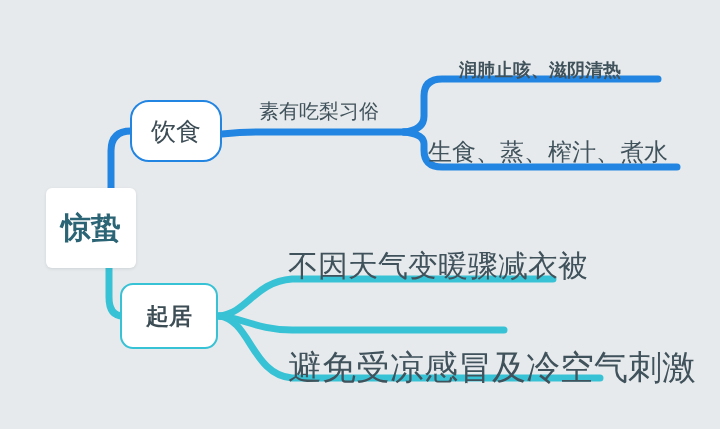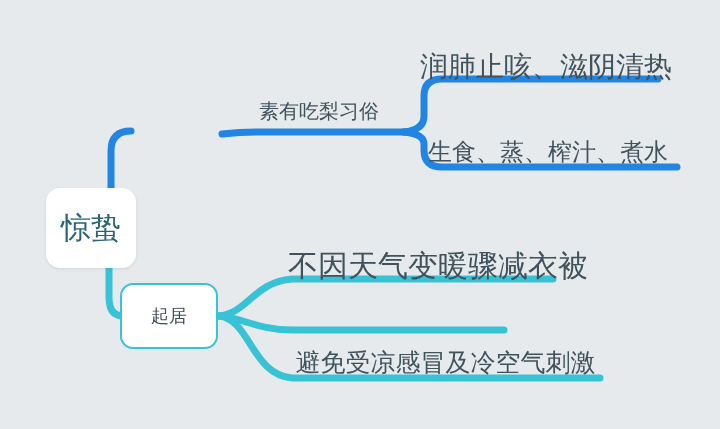--- a/index.html
+++ b/index.html
@@ -27,51 +27,53 @@
   .node {
     position: absolute;
     background: #ffffff;
     display: flex;
     align-items: center;
     justify-content: center;
     color: var(--node-text);
   }
   .node-root {
     left: 46px; top: 188px; width: 90px; height: 80px;
-    border-radius: 14px;
+    border-radius: 6px;
     font-size: 30px;
     color: var(--root-text);
     box-shadow: 0 1px 3px rgba(90,110,125,0.18);
+    font-weight: bold;
   }
   .node-yinshi {
     left: 130px; top: 100px; width: 92px; height: 62px;
     border: 2px solid var(--blue);
     border-radius: 19px;
     font-size: 25px;
   }
   .node-qiju {
     left: 120px; top: 283px; width: 98px; height: 66px;
     border: 2px solid var(--teal);
     border-radius: 13px;
-    font-size: 18px;
+    font-size: 23px;
+    font-weight: bold;
   }
 
   .leaf {
     position: absolute;
     color: var(--text);
     text-align: center;
     white-space: nowrap;
     line-height: 1.15;
   }
   .t-custom  { left: 228px; top: 100px; width: 182px; font-size: 20px; }
-  .t-effects { left: 420px; top:  51px; width: 240px; font-size: 28px; }
+  .t-effects { left: 420px; top:  60px; width: 240px; font-size: 18px; font-weight: bold; }
   .t-methods { left: 416px; top: 138px; width: 264px; font-size: 24px; }
   .t-qiju1   { left: 288px; top: 249px; width: 268px; font-size: 30px; }
   .t-qiju2   { left: 288px; top: 300px; width: 218px; font-size: 25px; }
-  .t-qiju3   { left: 288px; top: 348px; width: 315px; font-size: 25px; }
+  .t-qiju3   { left: 288px; top: 348px; width: 315px; font-size: 34px; }
 </style>
 </head>
 <body>
 
 <div class="canvas">
 
   <svg class="connectors" viewBox="0 0 720 429" aria-hidden="true">
 
     <path class="line-blue" d="M 111 190 L 111 151 Q 111 131 131 131"></path>
 
@@ -85,20 +87,23 @@
 
     <path class="line-teal" d="M 219 316 C 248 313 254 282 292 279 L 553 279"></path>
     <path class="line-teal" d="M 219 316 C 240 317 258 330 292 330 L 504 330"></path>
     <path class="line-teal" d="M 219 316 C 250 319 252 375 292 378 L 600 378"></path>
   </svg>
 
   <div class="node node-root">
     <span>惊蛰</span>
   </div>
 
+  <div class="node node-yinshi">
+    <span>饮食</span>
+  </div>
 
   <div class="leaf t-custom">
     <span>素有吃梨习俗</span>
   </div>
 
   <div class="leaf t-effects">
     <span>润肺止咳、滋阴清热</span>
   </div>
 
   <div class="leaf t-methods">

